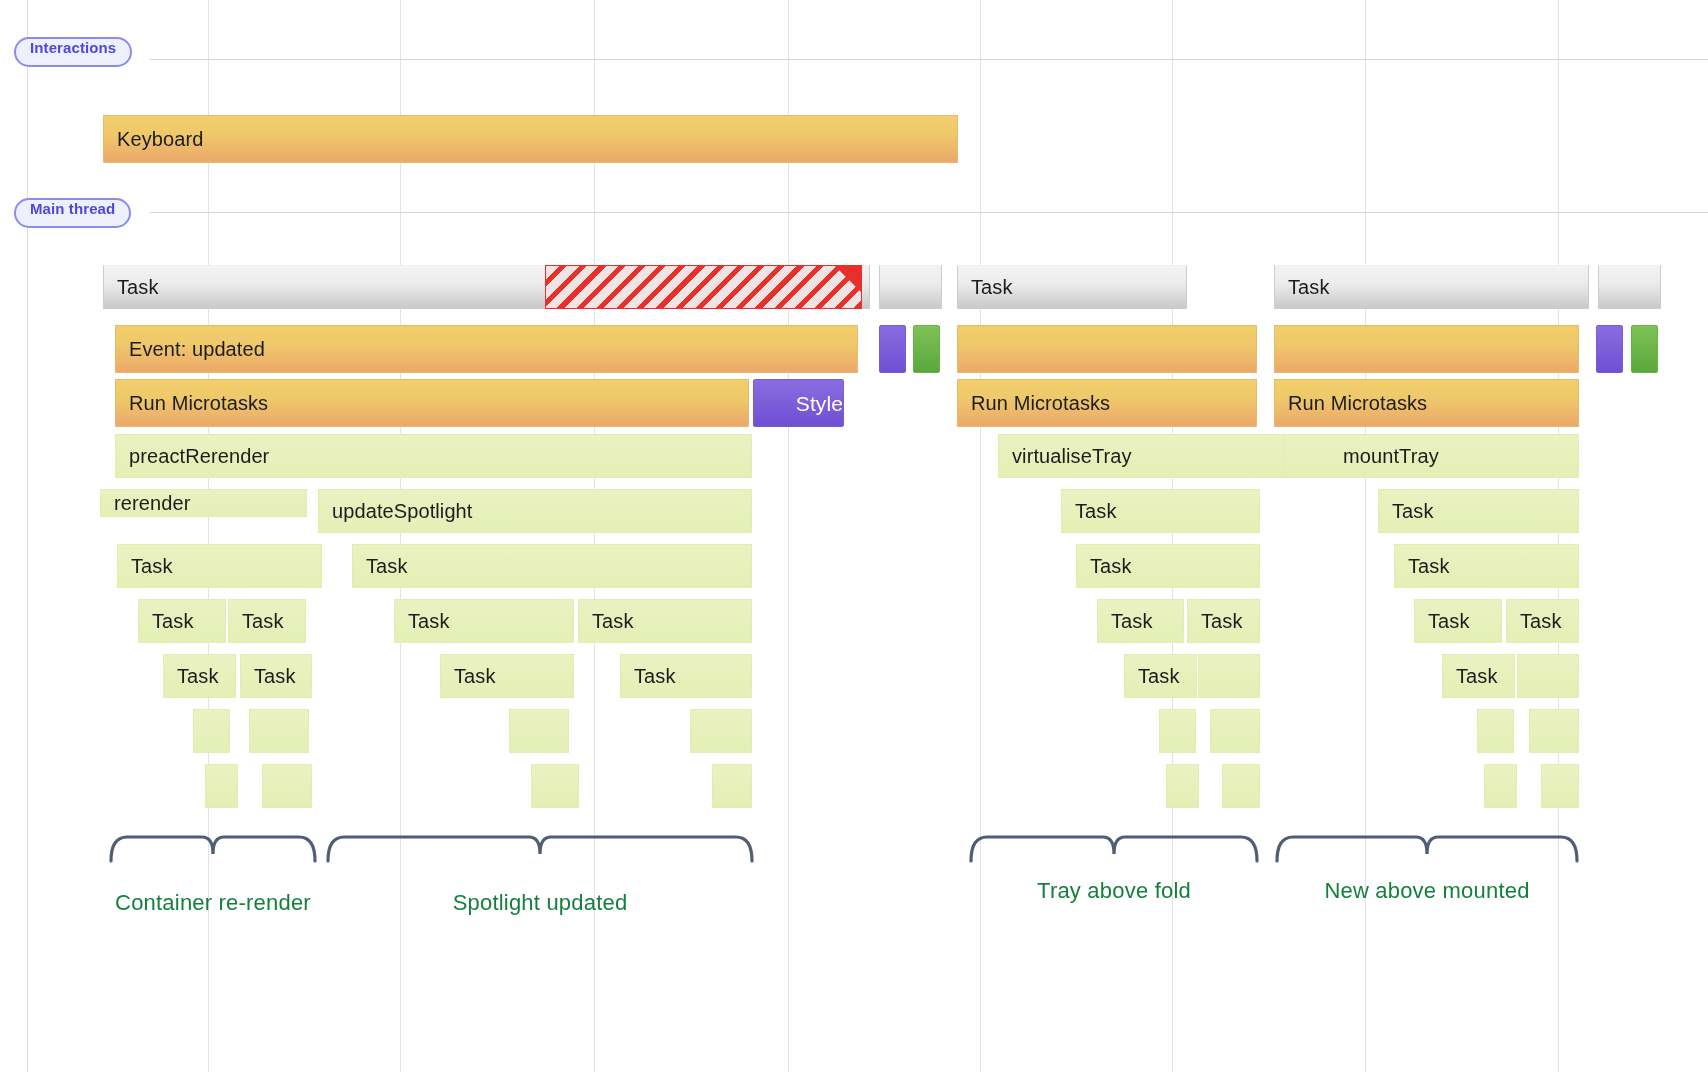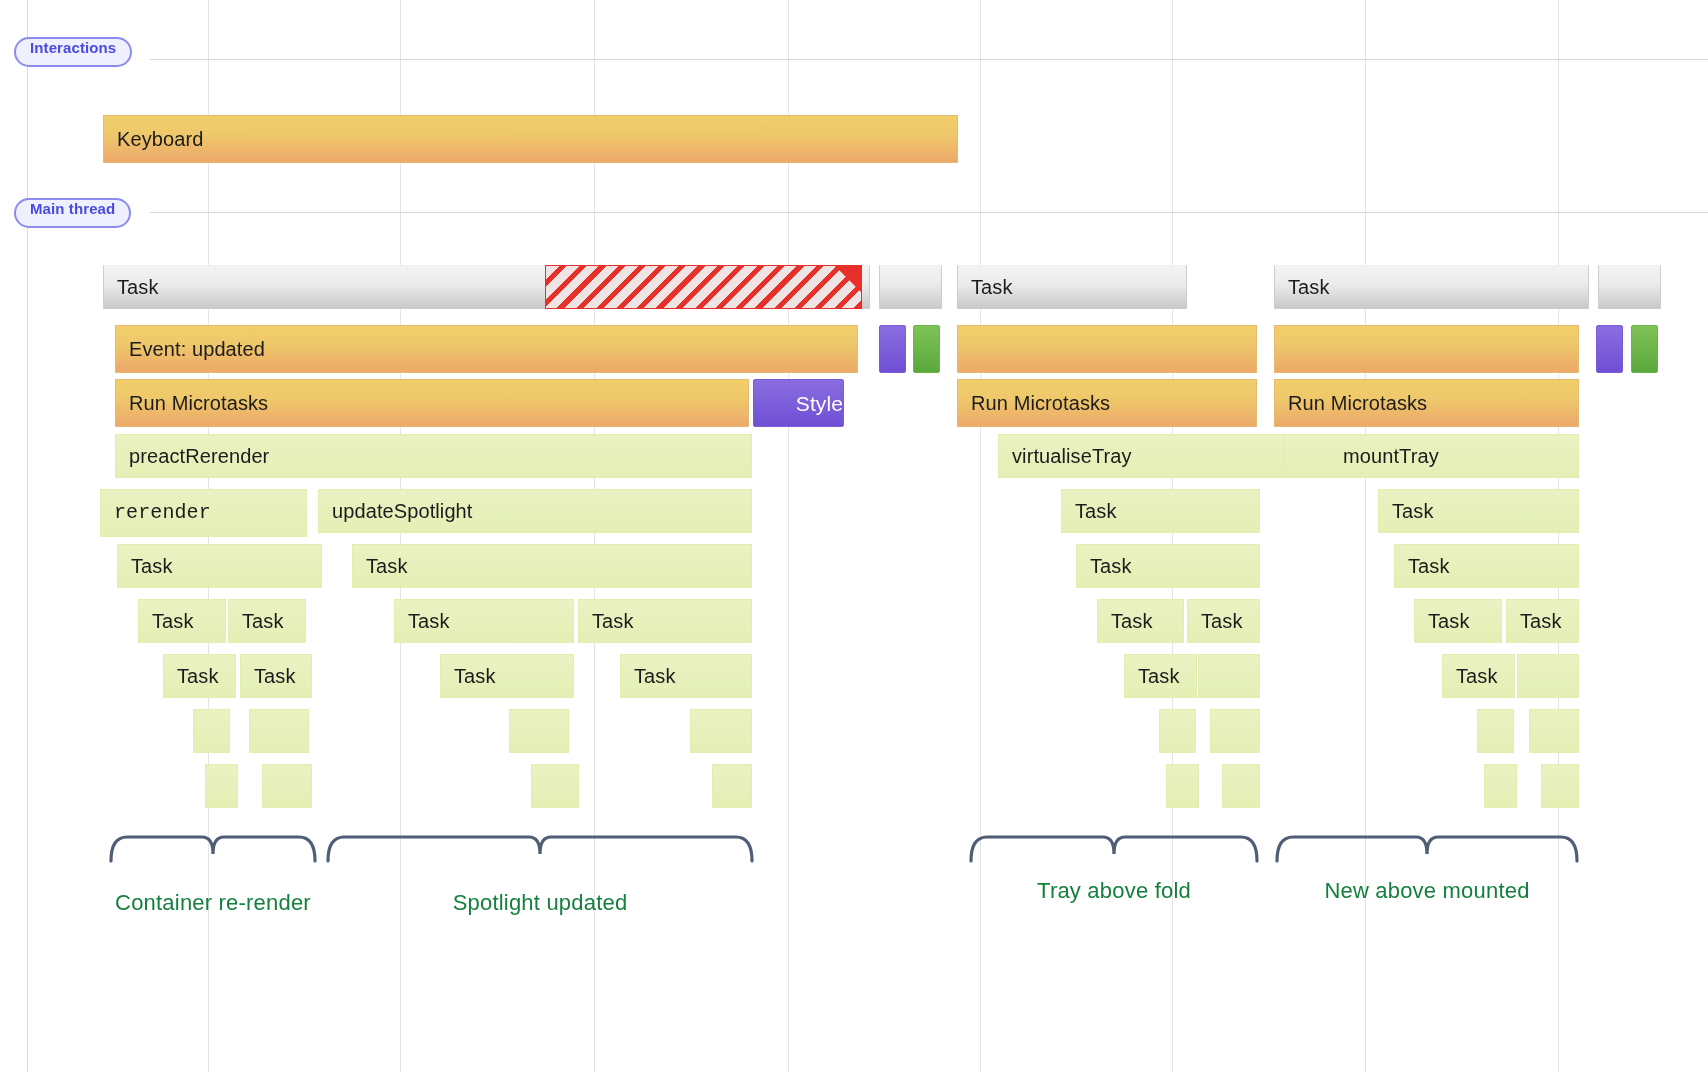--- a/index.html
+++ b/index.html
@@ -134,21 +134,21 @@
   <span class="lbl">Run Microtasks</span>
 </div>
 <div class="bar purple" style="left:753px;top:379px;width:91px;height:48px;justify-content:flex-end;">
   <span class="lbl" style="padding-left:0;">Style</span>
 </div>
 
 <div class="bar green" style="left:115px;top:434px;width:637px;height:44px;">
   <span class="lbl">preactRerender</span>
 </div>
 
-<div class="bar green" style="left:100px;top:489px;width:207px;height:48px;font-family:Liberation Mono, monospace;">
+<div class="bar green" style="left:100px;top:489px;width:207px;height:28px;">
   <span class="lbl">rerender</span>
 </div>
 <div class="bar green" style="left:318px;top:489px;width:434px;height:44px;">
   <span class="lbl">updateSpotlight</span>
 </div>
 
 <div class="bar green" style="left:117px;top:544px;width:205px;height:44px;">
   <span class="lbl">Task</span>
 </div>
 <div class="bar green" style="left:352px;top:544px;width:400px;height:44px;">

